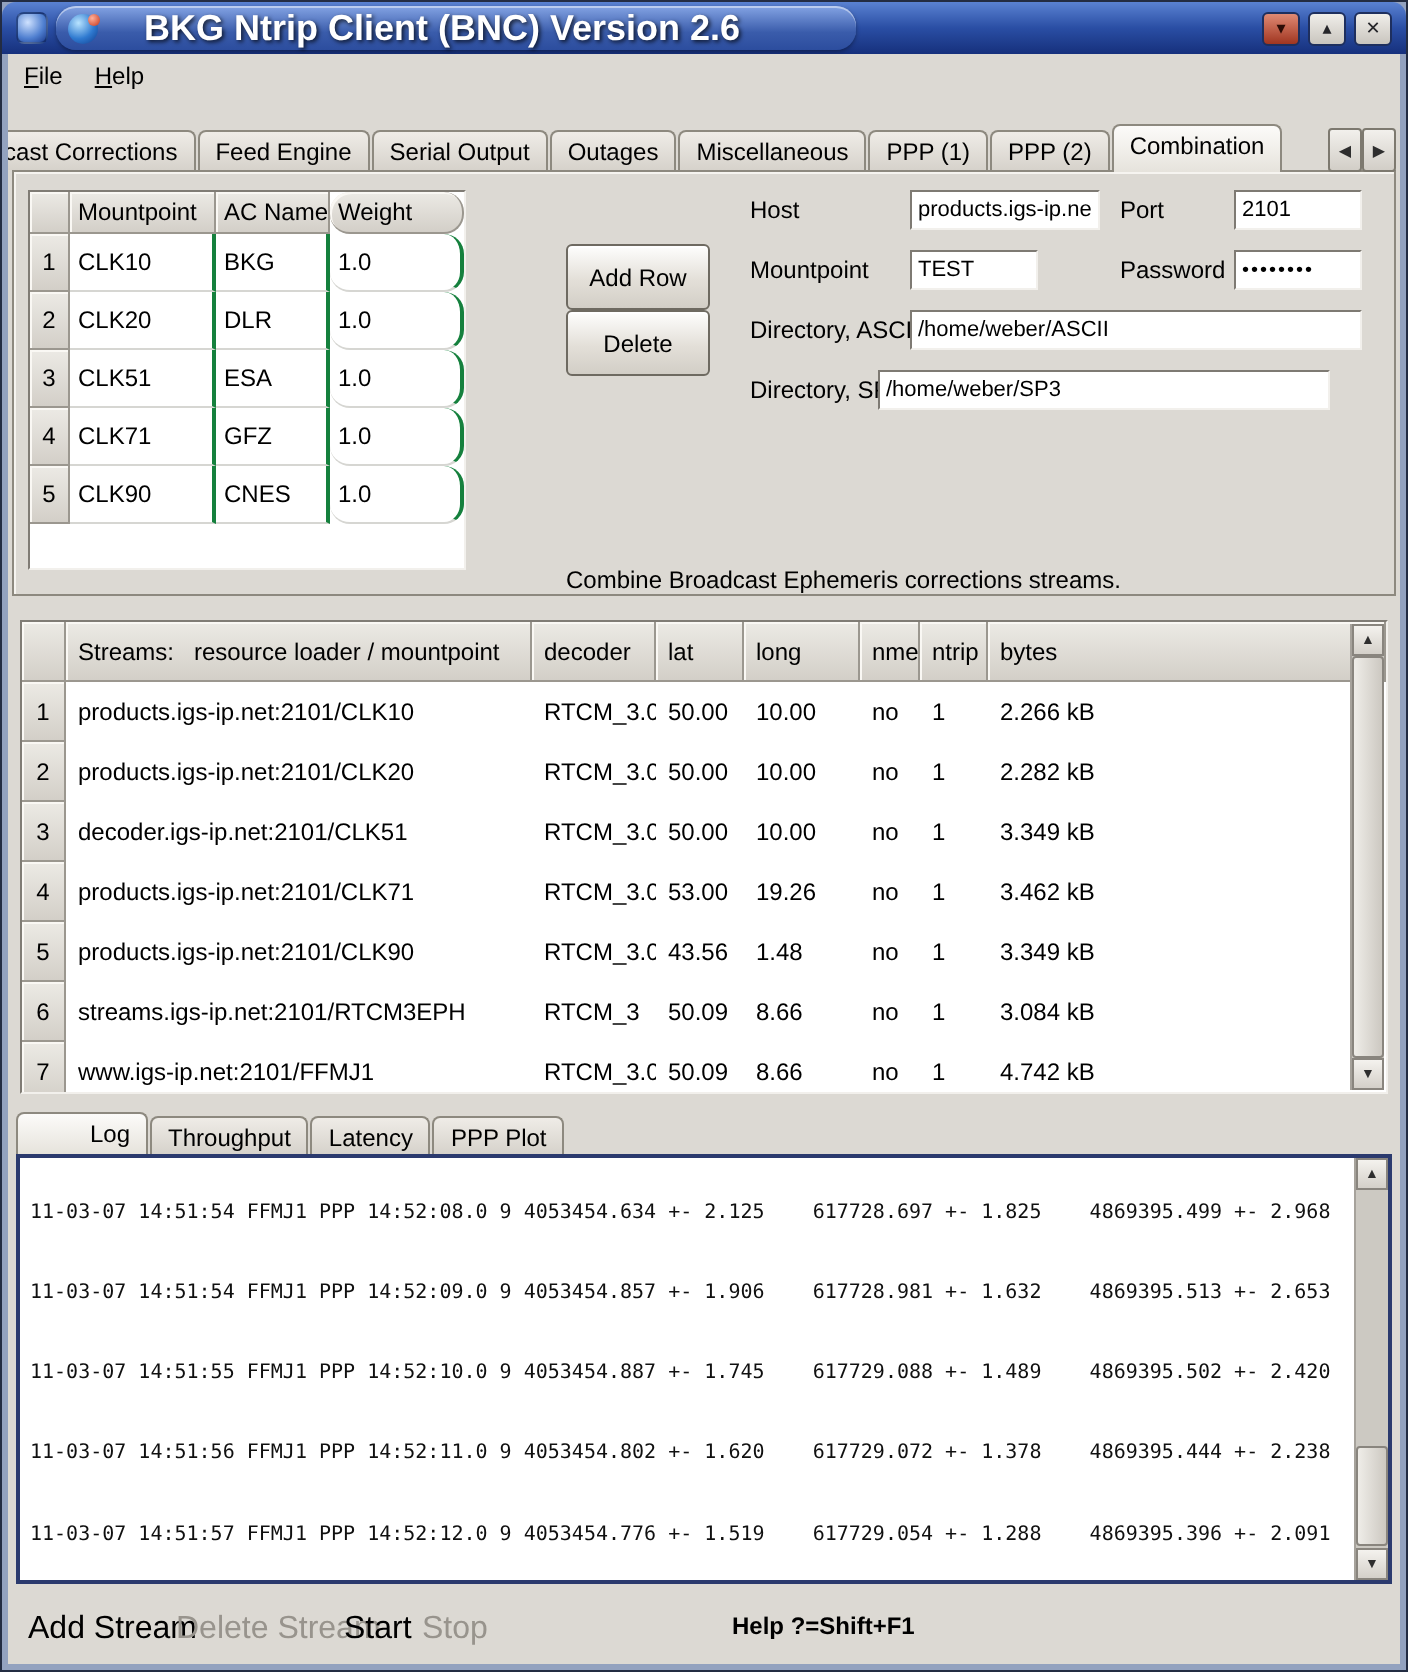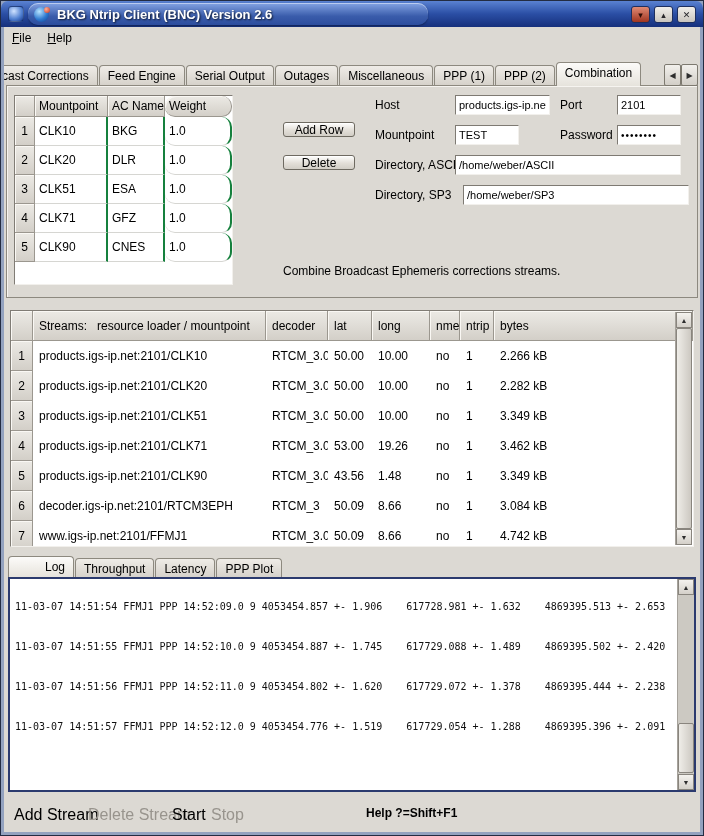--- a/index.html
+++ b/index.html
@@ -33,21 +33,21 @@
   }
   .app-icon {
     position: relative; width: 15px; height: 15px; margin-left: 6px; border-radius: 50%;
     background: radial-gradient(circle at 35% 30%, #b8e4ff, #2f7ad0 55%, #0e3a8c);
   }
   .app-icon::after {
     content: ""; position: absolute; right: -1px; top: 0; width: 6px; height: 6px; border-radius: 50%;
     background: radial-gradient(circle at 35% 35%, #ffb09a, #c43318);
   }
   .title-text {
-    margin-left: 8px; font-size: 13px; font-weight: bold; color: #fff;
+    margin-left: 23px; font-size: 18px; font-weight: bold; color: #fff;
     text-shadow: 1px 1px 2px rgba(0,0,0,.75); white-space: nowrap; text-align: center;
   }
   .wbtn {
     position: absolute; top: 5px; width: 19px; height: 17px; border-radius: 3px;
     border: 1px solid #1e2f5e; display: flex; align-items: center; justify-content: center;
     font-size: 9px; color: #26262a; background: linear-gradient(180deg, #f0eeea, #c9c5be);
   }
   .wbtn.red { background: linear-gradient(180deg, #e08a74, #a03520); color: #2d0c06; }
 
   
@@ -95,33 +95,33 @@
     background: #fff; border-right: 2px solid #15803d; border-bottom: 1px solid #d6d6d2;
     display: flex; align-items: center; padding-left: 4px; overflow: hidden; white-space: nowrap;
   }
   .cw-n { flex: 0 0 20px; }
   .cw-mp { flex: 0 0 73px; }
   .cw-ac { flex: 0 0 57px; }
   .cw-w { flex: 1; border-radius: 10px; }
 
   
   .kbtn {
-    position: absolute; width: 72px; height: 15px;
+    position: absolute; width: 72px; height: 33px;
     background: linear-gradient(180deg, #fefefd, #e3dfd8 55%, #d2cec6);
     border: 1px solid #6e6a61; border-radius: 3px; box-shadow: inset 0 1px 0 #fff;
     display: flex; align-items: center; justify-content: center; font-size: 12px;
   }
   .flabel { position: absolute; height: 20px; line-height: 20px; white-space: nowrap; }
   .finput {
     position: absolute; height: 20px; background: #fff;
     border: 1px solid; border-color: #7e7a73 #f2f0ec #f2f0ec #7e7a73;
     font-family: "Liberation Sans", sans-serif; font-size: 11px; padding: 0 3px; color: #000;
   }
   .finput.pw { font-size: 10px; letter-spacing: 1px; }
-  .note { position: absolute; white-space: nowrap; }
+  .note { position: absolute; white-space: nowrap; margin-top: 19px; }
 
   
   .stable {
     position: absolute; left: 10px; top: 310px; width: 684px; height: 237px; background: #fff;
     border: 1px solid; border-color: #807c75 #f2f0ec #f2f0ec #807c75; overflow: hidden;
   }
   .sh { height: 30px; display: flex; }
   .srow { height: 30px; display: flex; }
   .scell { display: flex; align-items: center; padding-left: 6px; overflow: hidden; white-space: nowrap; }
   .sh .hcell { padding-left: 6px; }
@@ -249,21 +249,21 @@
 
 <div class="flabel" style="left:375px;top:125px">Mountpoint</div>
 <input class="finput" style="left: 455px; top: 125px; width: 64px;" value="TEST">
 <div class="flabel" style="left:560px;top:125px">Password</div>
 <input class="finput pw" style="left: 617px; top: 125px; width: 64px;" value="••••••••">
 
 <div class="flabel" style="left:375px;top:155px">Directory, ASCII</div>
 <input class="finput" style="left: 455px; top: 155px; width: 226px;" value="/home/weber/ASCII">
 
 <div class="flabel" style="left:375px;top:185px">Directory, SP3</div>
-<input class="finput" style="left: 463px; top: 185px; width: 226px;" value="/home/weber/SP3">
+<input class="finput" style="left: 439px; top: 185px; width: 226px;" value="/home/weber/SP3">
 
 <div class="note" style="left:283px;top:264px">Combine Broadcast Ephemeris corrections streams.</div>
 
 <div class="stable">
   <div class="sh">
     <div class="hcell sw-n"></div>
     <div class="hcell sw-name pre">Streams:   resource loader / mountpoint</div>
     <div class="hcell sw-dec">decoder</div>
     <div class="hcell sw-lat">lat</div>
     <div class="hcell sw-long">long</div>
@@ -287,21 +287,21 @@
     <div class="scell sw-name">products.igs-ip.net:2101/CLK20</div>
     <div class="scell sw-dec">RTCM_3.0</div>
     <div class="scell sw-lat">50.00</div>
     <div class="scell sw-long">10.00</div>
     <div class="scell sw-nmea">no</div>
     <div class="scell sw-ntrip">1</div>
     <div class="scell sw-bytes">2.282 kB</div>
   </div>
   <div class="srow">
     <div class="vhcell sw-n">3</div>
-    <div class="scell sw-name">products.igs-ip.net:2101/CLK51</div>
+    <div class="scell sw-name">decoder.igs-ip.net:2101/CLK51</div>
     <div class="scell sw-dec">RTCM_3.0</div>
     <div class="scell sw-lat">50.00</div>
     <div class="scell sw-long">10.00</div>
     <div class="scell sw-nmea">no</div>
     <div class="scell sw-ntrip">1</div>
     <div class="scell sw-bytes">3.349 kB</div>
   </div>
   <div class="srow">
     <div class="vhcell sw-n">4</div>
     <div class="scell sw-name">products.igs-ip.net:2101/CLK71</div>
@@ -317,21 +317,21 @@
     <div class="scell sw-name">products.igs-ip.net:2101/CLK90</div>
     <div class="scell sw-dec">RTCM_3.0</div>
     <div class="scell sw-lat">43.56</div>
     <div class="scell sw-long">1.48</div>
     <div class="scell sw-nmea">no</div>
     <div class="scell sw-ntrip">1</div>
     <div class="scell sw-bytes">3.349 kB</div>
   </div>
   <div class="srow">
     <div class="vhcell sw-n">6</div>
-    <div class="scell sw-name">decoder.igs-ip.net:2101/RTCM3EPH</div>
+    <div class="scell sw-name">streams.igs-ip.net:2101/RTCM3EPH</div>
     <div class="scell sw-dec">RTCM_3</div>
     <div class="scell sw-lat">50.09</div>
     <div class="scell sw-long">8.66</div>
     <div class="scell sw-nmea">no</div>
     <div class="scell sw-ntrip">1</div>
     <div class="scell sw-bytes">3.084 kB</div>
   </div>
   <div class="srow">
     <div class="vhcell sw-n">7</div>
     <div class="scell sw-name">www.igs-ip.net:2101/FFMJ1</div>
@@ -352,20 +352,21 @@
 
 <div class="btabs">
   <div class="tab active">Log</div>
   <div class="tab">Throughput</div>
   <div class="tab">Latency</div>
   <div class="tab">PPP Plot</div>
 </div>
 
 <div class="logpanel">
   <div class="logtext">
+    <div class="ln">11-03-07 14:51:54 FFMJ1 PPP 14:52:08.0 9 4053454.634 +- 2.125    617728.697 +- 1.825    4869395.499 +- 2.968</div>
     <div class="ln">11-03-07 14:51:54 FFMJ1 PPP 14:52:09.0 9 4053454.857 +- 1.906    617728.981 +- 1.632    4869395.513 +- 2.653</div>
     <div class="ln">11-03-07 14:51:55 FFMJ1 PPP 14:52:10.0 9 4053454.887 +- 1.745    617729.088 +- 1.489    4869395.502 +- 2.420</div>
     <div class="ln">11-03-07 14:51:56 FFMJ1 PPP 14:52:11.0 9 4053454.802 +- 1.620    617729.072 +- 1.378    4869395.444 +- 2.238</div>
     <div class="ln">11-03-07 14:51:57 FFMJ1 PPP 14:52:12.0 9 4053454.776 +- 1.519    617729.054 +- 1.288    4869395.396 +- 2.091</div>
     
     
     
     
     
     

